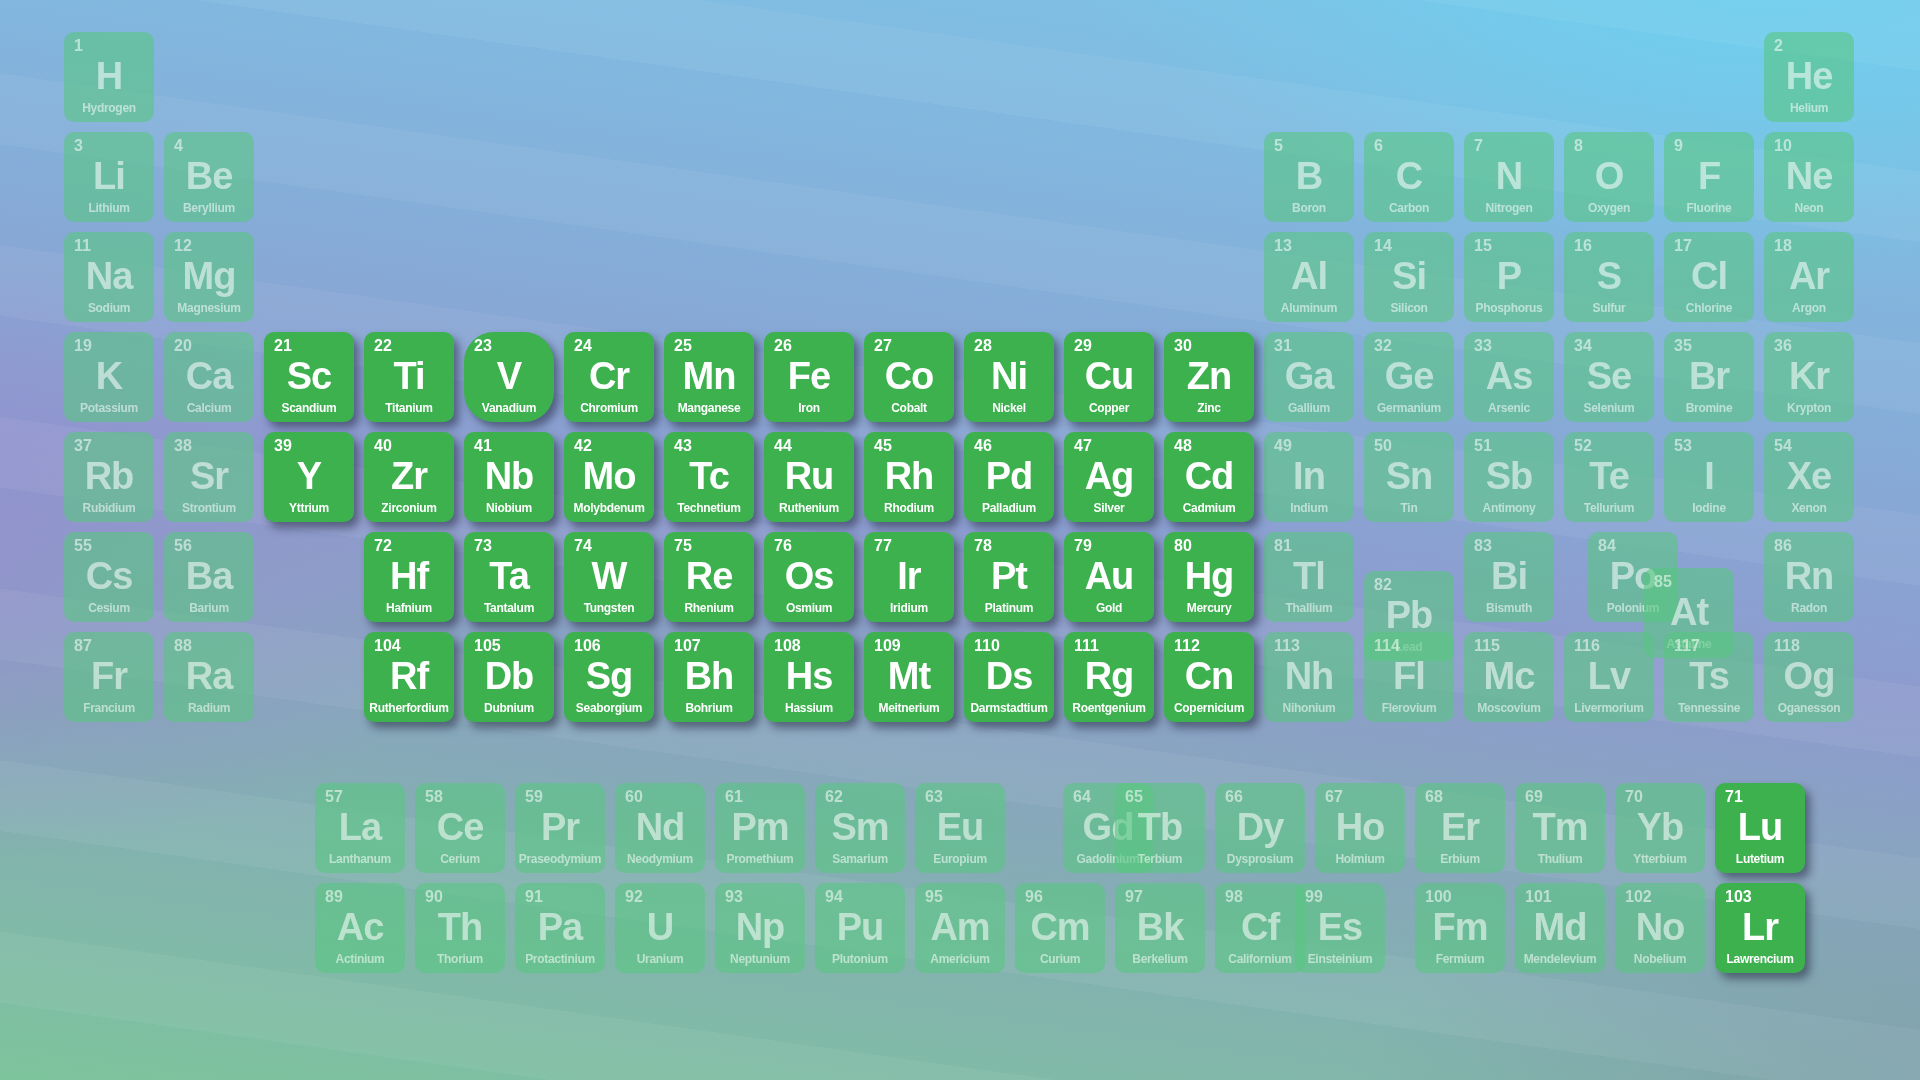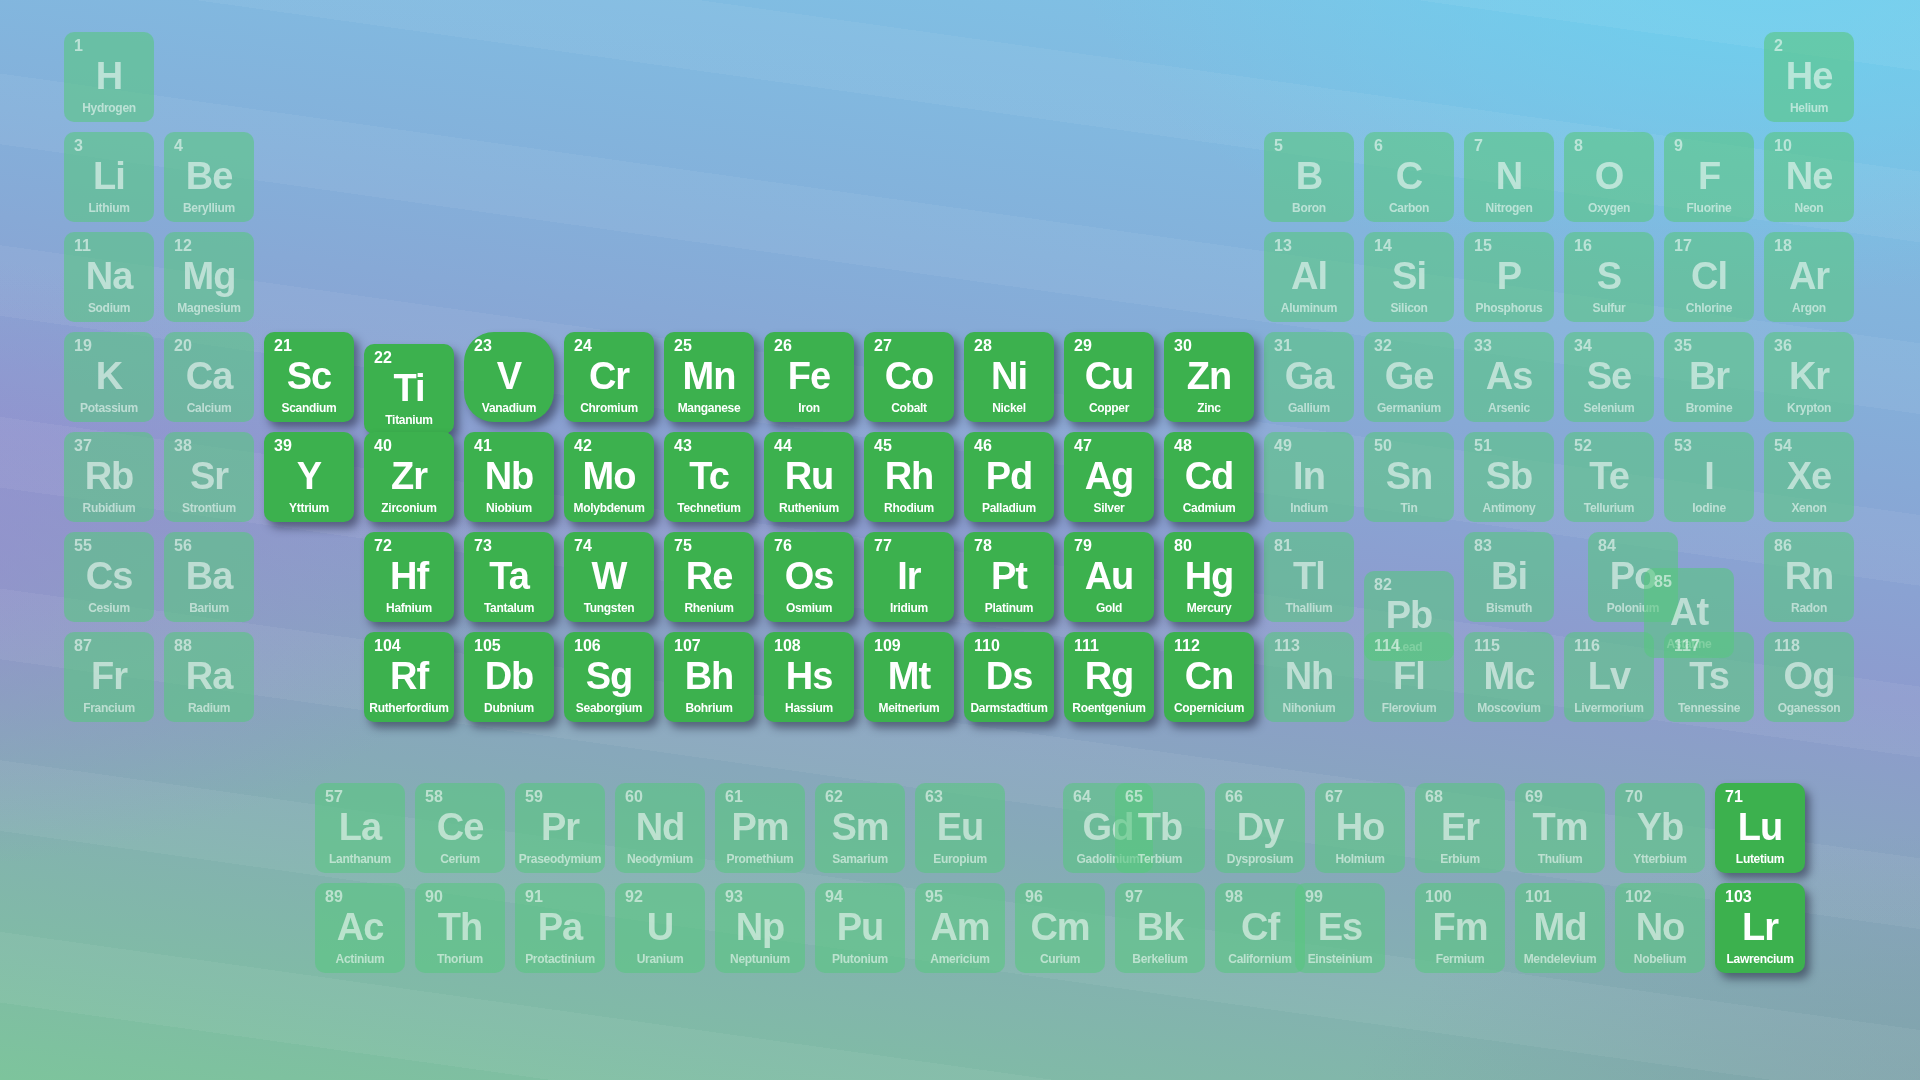--- a/index.html
+++ b/index.html
@@ -146,21 +146,21 @@
     <div class="tile off" style="left: 164px; top: 332px;">
     <span class="num">20</span>
     <span class="sym">Ca</span>
     <span class="name">Calcium</span>
   </div>
     <div class="tile on" style="left: 264px; top: 332px;">
     <span class="num">21</span>
     <span class="sym">Sc</span>
     <span class="name">Scandium</span>
   </div>
-    <div class="tile on" style="left: 364px; top: 332px; margin-top: 12px;">
+    <div class="tile on" style="left: 364px; top: 332px;">
     <span class="num">22</span>
     <span class="sym">Ti</span>
     <span class="name">Titanium</span>
   </div>
     <div class="tile on" style="left: 464px; top: 332px; border-radius: 30px;">
     <span class="num">23</span>
     <span class="sym">V</span>
     <span class="name">Vanadium</span>
   </div>
     <div class="tile on" style="left: 564px; top: 332px;">

